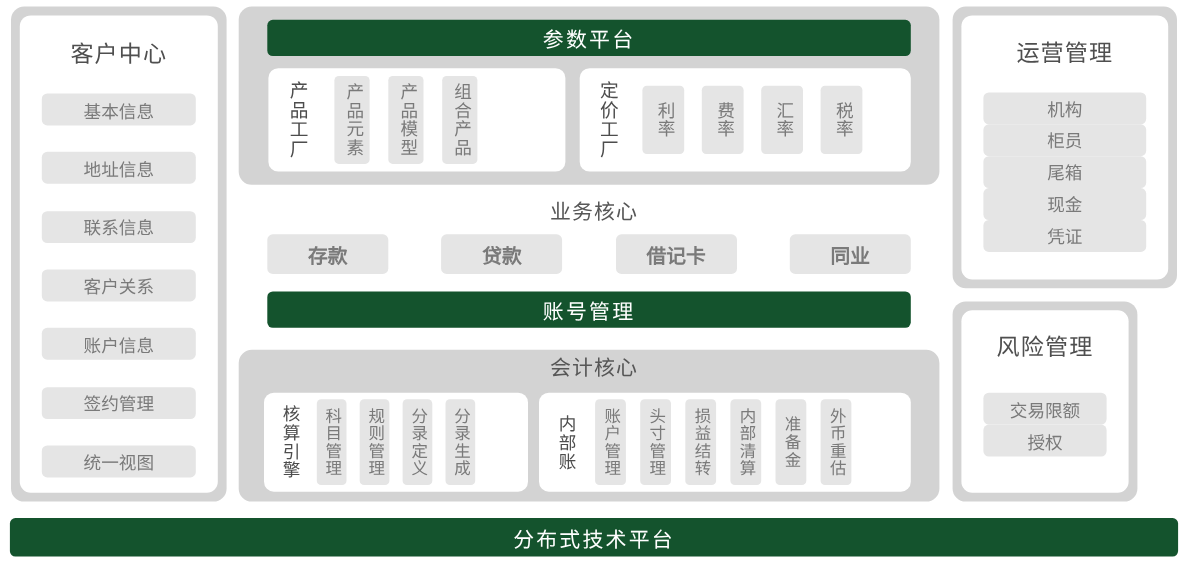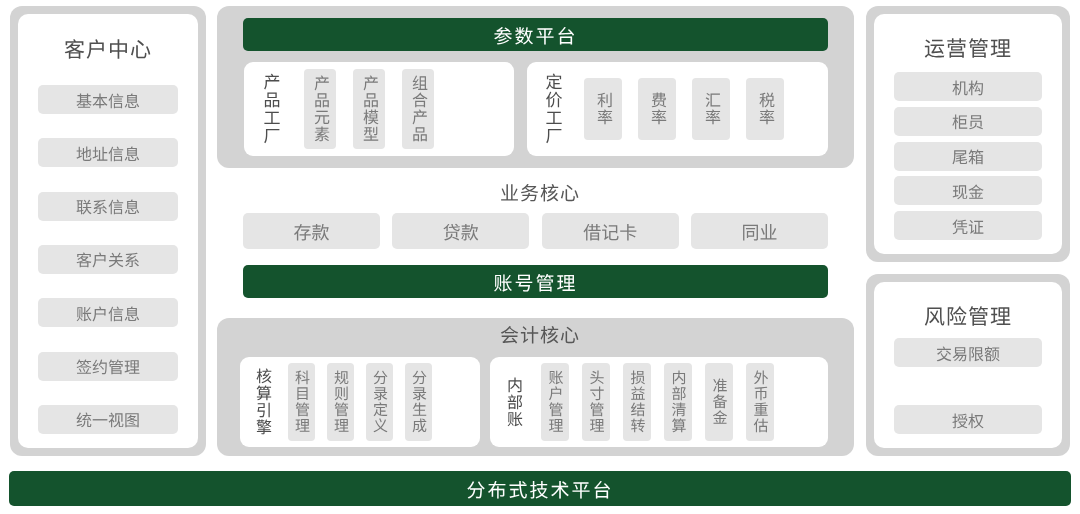--- a/index.html
+++ b/index.html
@@ -172,23 +172,24 @@
   #biz-row {
     position: absolute;
     left: 243px;
     top: 213px;
     width: 585px;
     height: 36px;
     display: flex;
     justify-content: space-between;
   }
   #biz-row .chip {
-    width: 137px;
+    width: 110px;
     height: 36px;
     font-size: 18px;
+    font-weight: bold;
   }
   #account-bar {
     left: 243px;
     top: 265px;
     width: 585px;
     height: 33px;
     font-size: 19px;
   }
 
   
@@ -224,40 +225,40 @@
   
   #right-ops {
     left: 866px;
     top: 6px;
     width: 204px;
     height: 256px;
   }
   #right-risk {
     left: 866px;
     top: 274px;
-    width: 204px;
+    width: 168px;
     height: 182px;
   }
   .right-panel .panel-inner {
     left: 8px; top: 8px; right: 8px; bottom: 8px;
   }
   .right-panel .panel-title {
     position: absolute;
     left: 0; right: 0;
     top: 24px;
   }
   .right-list {
     position: absolute;
     left: 20px;
     right: 20px;
     top: 58px;
     bottom: 14px;
     display: flex;
     flex-direction: column;
-    justify-content: space-between;
+    justify-content: center;
   }
   .right-list .chip {
     height: 29px;
     font-size: 16px;
   }
   #right-risk .right-list { top: 56px; }
 
   
   #bottom-bar {
     left: 9px;

